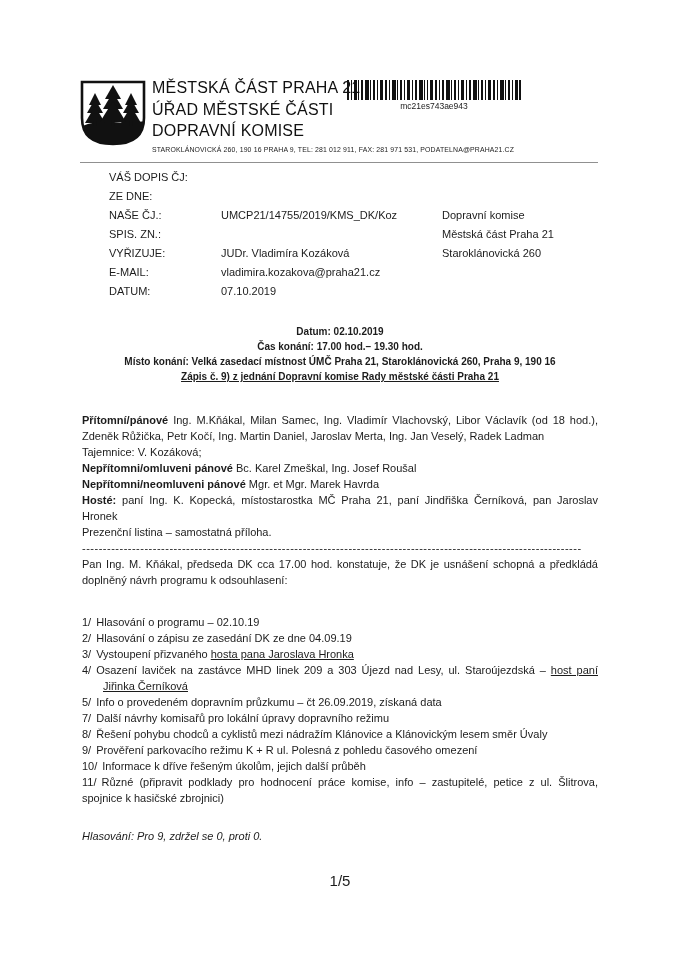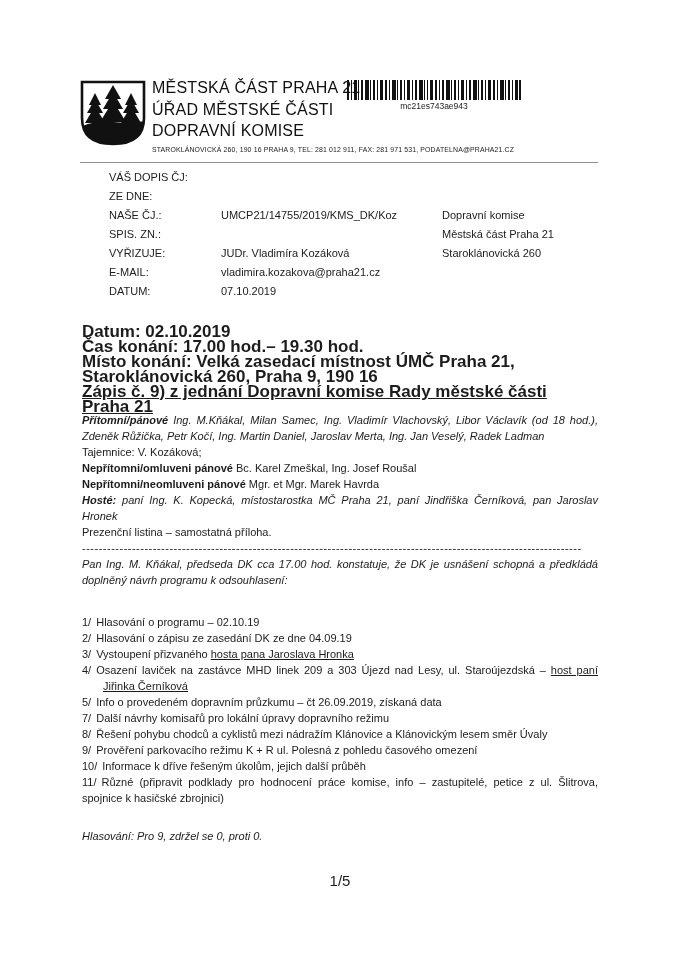--- a/index.html
+++ b/index.html
@@ -23,26 +23,26 @@
   .hr { position:absolute; left:80px; top:162px; width:518px; height:0; border-top:1px solid #909090; }
 
   
   .fields { position:absolute; left:85px; top:168px; width:516px; font-size:11px; }
   .frow { position:relative; height:19px; line-height:19px;margin-left:24px; }
   .flabel { display:inline-block; width:112px; }
   .fvalue { }
   .fright { position:absolute; left:333px; top:0; white-space:pre; }
 
   
-  .meeting { position:absolute; left:82px; top:324px; width:516px; font-size:17px; font-weight:bold; line-height:15px; }
+  .meeting { position:absolute; left:82px; top:324px; width:516px; text-align:center; font-size:10px; font-weight:bold; line-height:15px; }
   .meeting .title { text-decoration:underline; }
 
   
   .bodytext { position:absolute; left:82px; top:412px; width:516px; font-size:11px; line-height:16px; }
-  .just { text-align:justify;font-style:italic; }
+  .just { text-align:justify; }
   b,.b { font-weight:bold; }
   .sep { height:16px; line-height:16px; overflow:hidden; white-space:nowrap; letter-spacing:0.5px; }
   .opening { margin-top:0; }
   .agenda { margin-top:26px; }
   .aitem { text-align:justify; line-height:16px; }
   .aitem.hang { padding-left:21px; text-indent:-21px; }
   .aitem .num { margin-right:5px; }
   .u { text-decoration:underline; }
   .voting { margin-top:22px; font-style:italic; }
 

